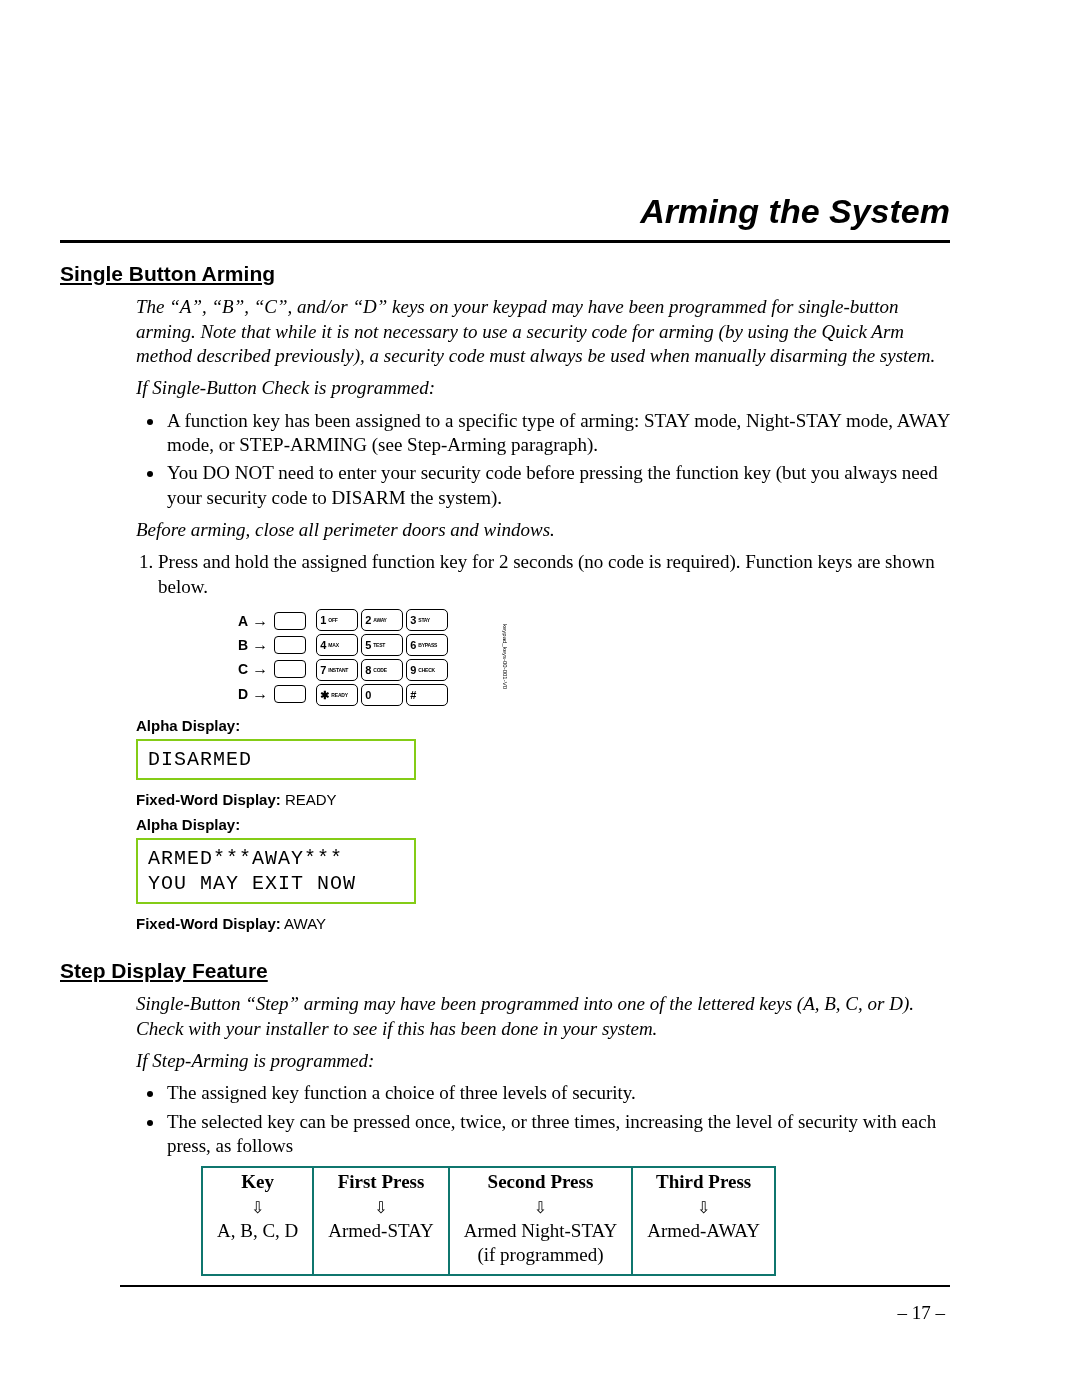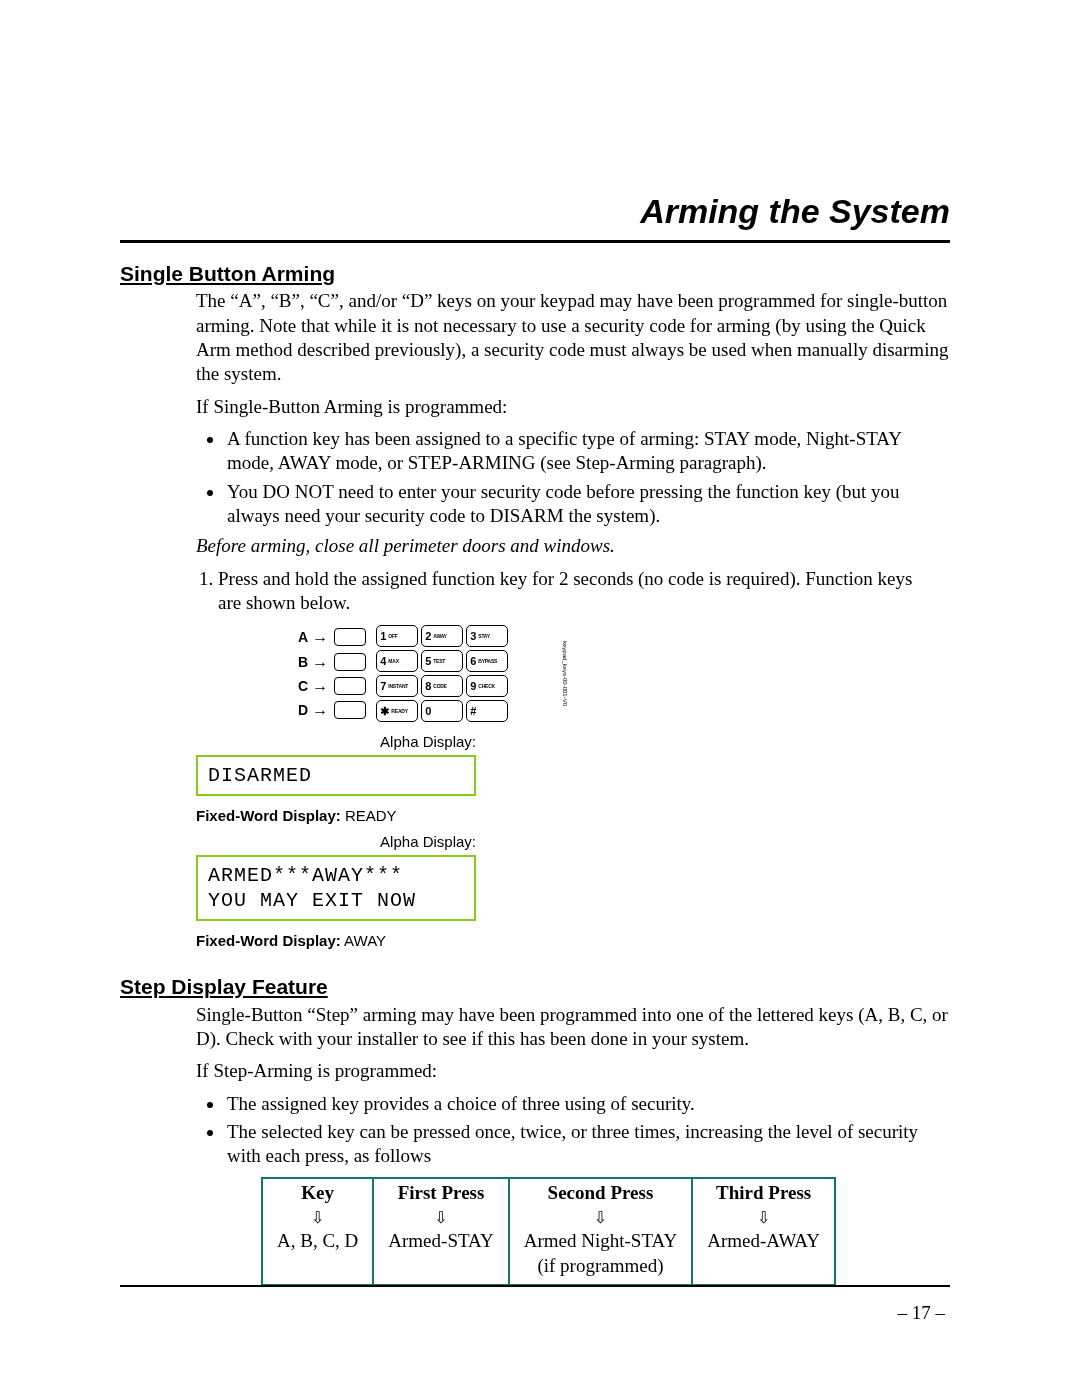--- a/index.html
+++ b/index.html
@@ -6,21 +6,21 @@
     margin: 0;
     padding: 0;
     background: #fff;
     color: #000;
   }
   .page {
     width: 1080px;
     height: 1397px;
     position: relative;
     box-sizing: border-box;
-    padding: 190px 130px 0 120px;
+    padding: 190px 130px 0 60px;
     font-family: Georgia, "Times New Roman", serif;
     font-size: 19px;
     line-height: 1.28;
   }
   .page-title {
     font-family: Arial, Helvetica, sans-serif;
     font-weight: 700;
     font-style: italic;
     font-size: 34px;
     text-align: right;
@@ -29,30 +29,30 @@
     margin-bottom: 18px;
   }
   .section-heading {
     font-family: Arial, Helvetica, sans-serif;
     font-weight: 700;
     font-size: 21px;
     text-decoration: underline;
     margin: 10px 0 2px 0;
   }
   .body-indent { margin-left: 76px; }
-  .body-indent p { margin: 0 0 8px 0; }
+  .body-indent p { margin: 8px 0 8px 0; font-style: italic; }
   .bullets { margin: 0 0 6px 0; padding-left: 24px; }
   .bullets li { margin: 0 0 4px 5px; padding-left: 2px; }
   .italic { font-style: italic; }
   .num-list { margin: 0 0 6px 0; padding-left: 22px; }
   .num-list li { margin: 0 0 4px 0; }
   .two-col { display: flex; flex-direction: column; }
   .col-left { flex: 1; padding-right: 10px; }
   .col-right { width: 280px; font-family: Arial, Helvetica, sans-serif; font-size: 15px; }
-  .disp-label { font-weight: 400; text-align: right; }
+  .disp-label { font-weight: 700; }
   .lcd {
     border: 2px solid #84cc16;
     padding: 6px 10px;
     margin: 4px 0 10px 0;
     font-family: "Courier New", monospace;
     font-size: 20px;
     line-height: 1.25;
     letter-spacing: 1px;
     font-weight: 400;
   }
@@ -155,21 +155,21 @@
 <body>
 
 <div class="page">
 
   <div class="page-title">Arming the System</div>
 
   <div class="section-heading">Single Button Arming</div>
 
   <div class="body-indent">
     <p>The “A”, “B”, “C”, and/or “D” keys on your keypad may have been programmed for single-button arming. Note that while it is not necessary to use a security code for arming (by using the Quick Arm method described previously), a security code must always be used when manually disarming the system.</p>
-    <p>If Single-Button Arming is programmed:</p>
+    <p>If Single-Button Check is programmed:</p>
     <ul class="bullets">
       <li>A function key has been assigned to a specific type of arming: STAY mode, Night-STAY mode, AWAY mode, or STEP-ARMING (see Step-Arming paragraph).</li>
       <li>You DO NOT need to enter your security code before pressing the function key (but you always need your security code to DISARM the system).</li>
     </ul>
     <p class="italic">Before arming, close all perimeter doors and windows.</p>
 
     <div class="two-col">
       <div class="col-left">
         <ol class="num-list">
           <li>
@@ -273,21 +273,21 @@
       </div>
     </div>
   </div>
 
   <div class="section-heading" style="margin-top:24px;">Step Display Feature</div>
 
   <div class="body-indent">
     <p>Single-Button “Step” arming may have been programmed into one of the lettered keys (A, B, C, or D). Check with your installer to see if this has been done in your system.</p>
     <p>If Step-Arming is programmed:</p>
     <ul class="bullets">
-      <li>The assigned key provides a choice of three using of security.</li>
+      <li>The assigned key function a choice of three levels of security.</li>
       <li>The selected key can be pressed once, twice, or three times, increasing the level of security with each press, as follows</li>
     </ul>
 
     <table class="step">
       <tbody>
           <tr>
         <td>
           <b>Key</b><br>
           <span class="down-ico">⇩</span><br>
           <span>A, B, C, D</span>

